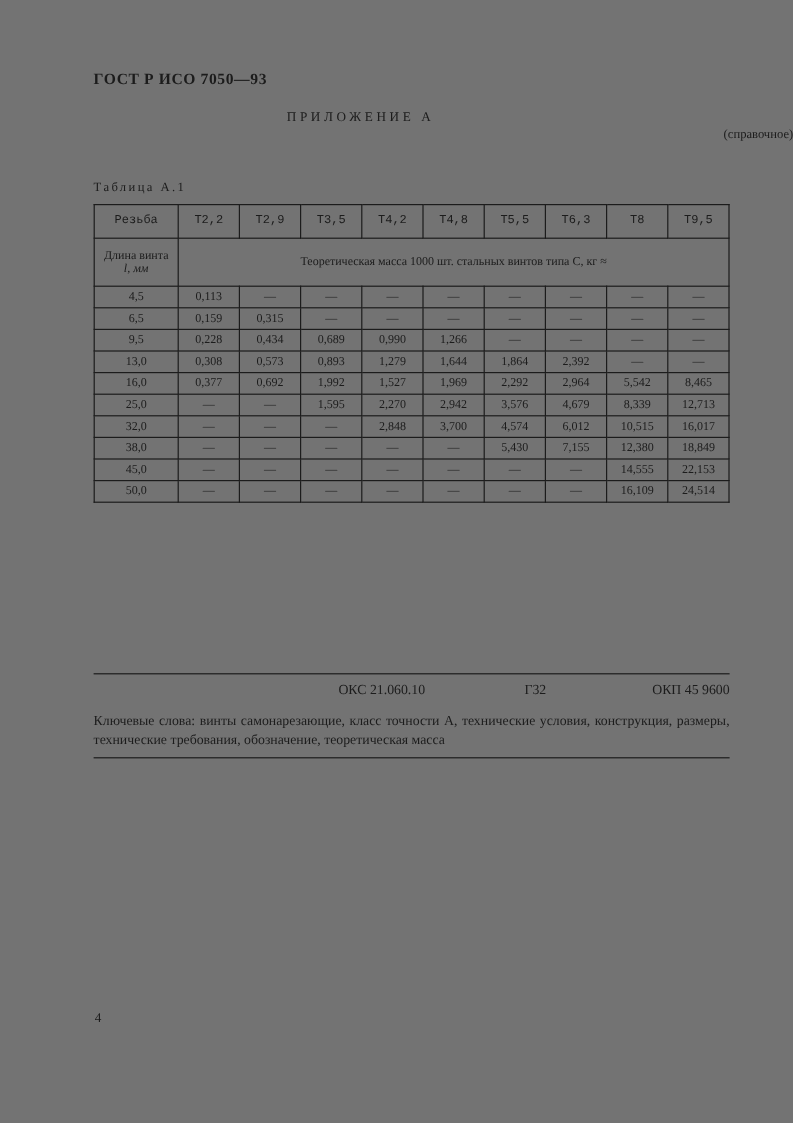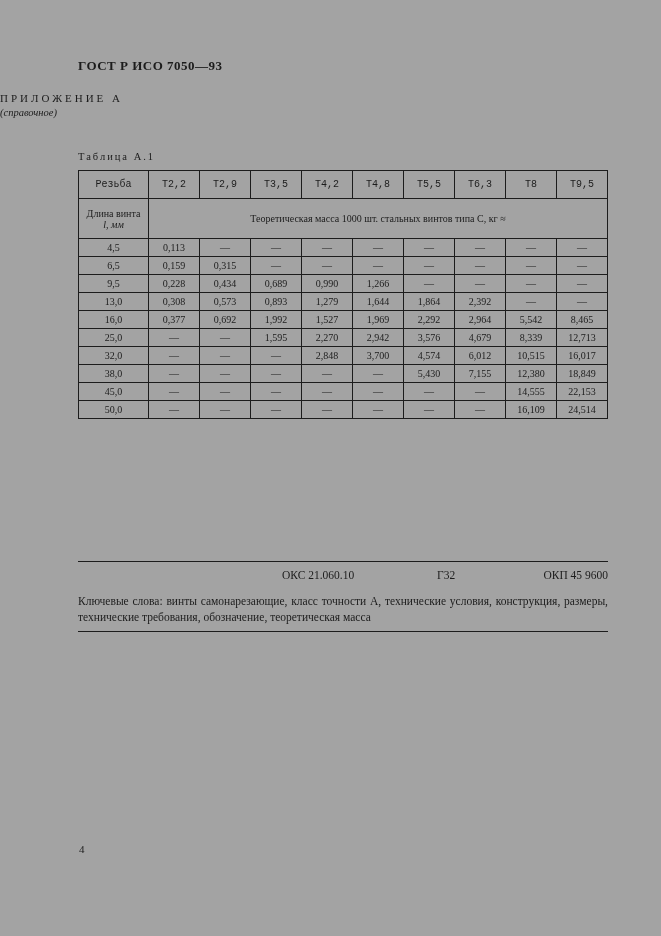--- a/index.html
+++ b/index.html
@@ -3,33 +3,33 @@
 <meta charset="utf-8">
 <style>
   * { margin: 0; padding: 0; box-sizing: border-box; }
   html, body { width: 661px; height: 936px; }
   body {
     font-family: "Liberation Serif", "DejaVu Serif", serif;
     background: #ffffff;
     color: #1c1c1c;
     position: relative;
   }
-  .page { position: absolute; inset: 0; width: 661px; height: 936px; background: #a3a3a3; }
+  .page { position: absolute; inset: 0; width: 661px; height: 936px; background: #737373; }
 
   .doc-code {
     position: absolute; left: 78px; top: 58px;
     font-size: 13px; font-weight: bold; letter-spacing: 0.5px;
   }
   .appendix-title {
     position: absolute; left: 0; top: 92px; width: 601px;
-    font-size: 11px; letter-spacing: 3px;
+    text-align: center; font-size: 11px; letter-spacing: 3px;
   }
   .appendix-subtitle {
     position: absolute; left: 0; top: 107px; width: 661px;
-    text-align: left; font-size: 10.5px; font-style: italic;
+    text-align: right; font-size: 10.5px;
   }
   .table-label {
     position: absolute; left: 78px; top: 151px;
     font-size: 10.5px; letter-spacing: 2px;
   }
 
   table.mass-table {
     position: absolute; left: 78px; top: 170px; width: 530px;
     border-collapse: collapse; table-layout: fixed;
     border: 1.5px solid #1c1c1c;

